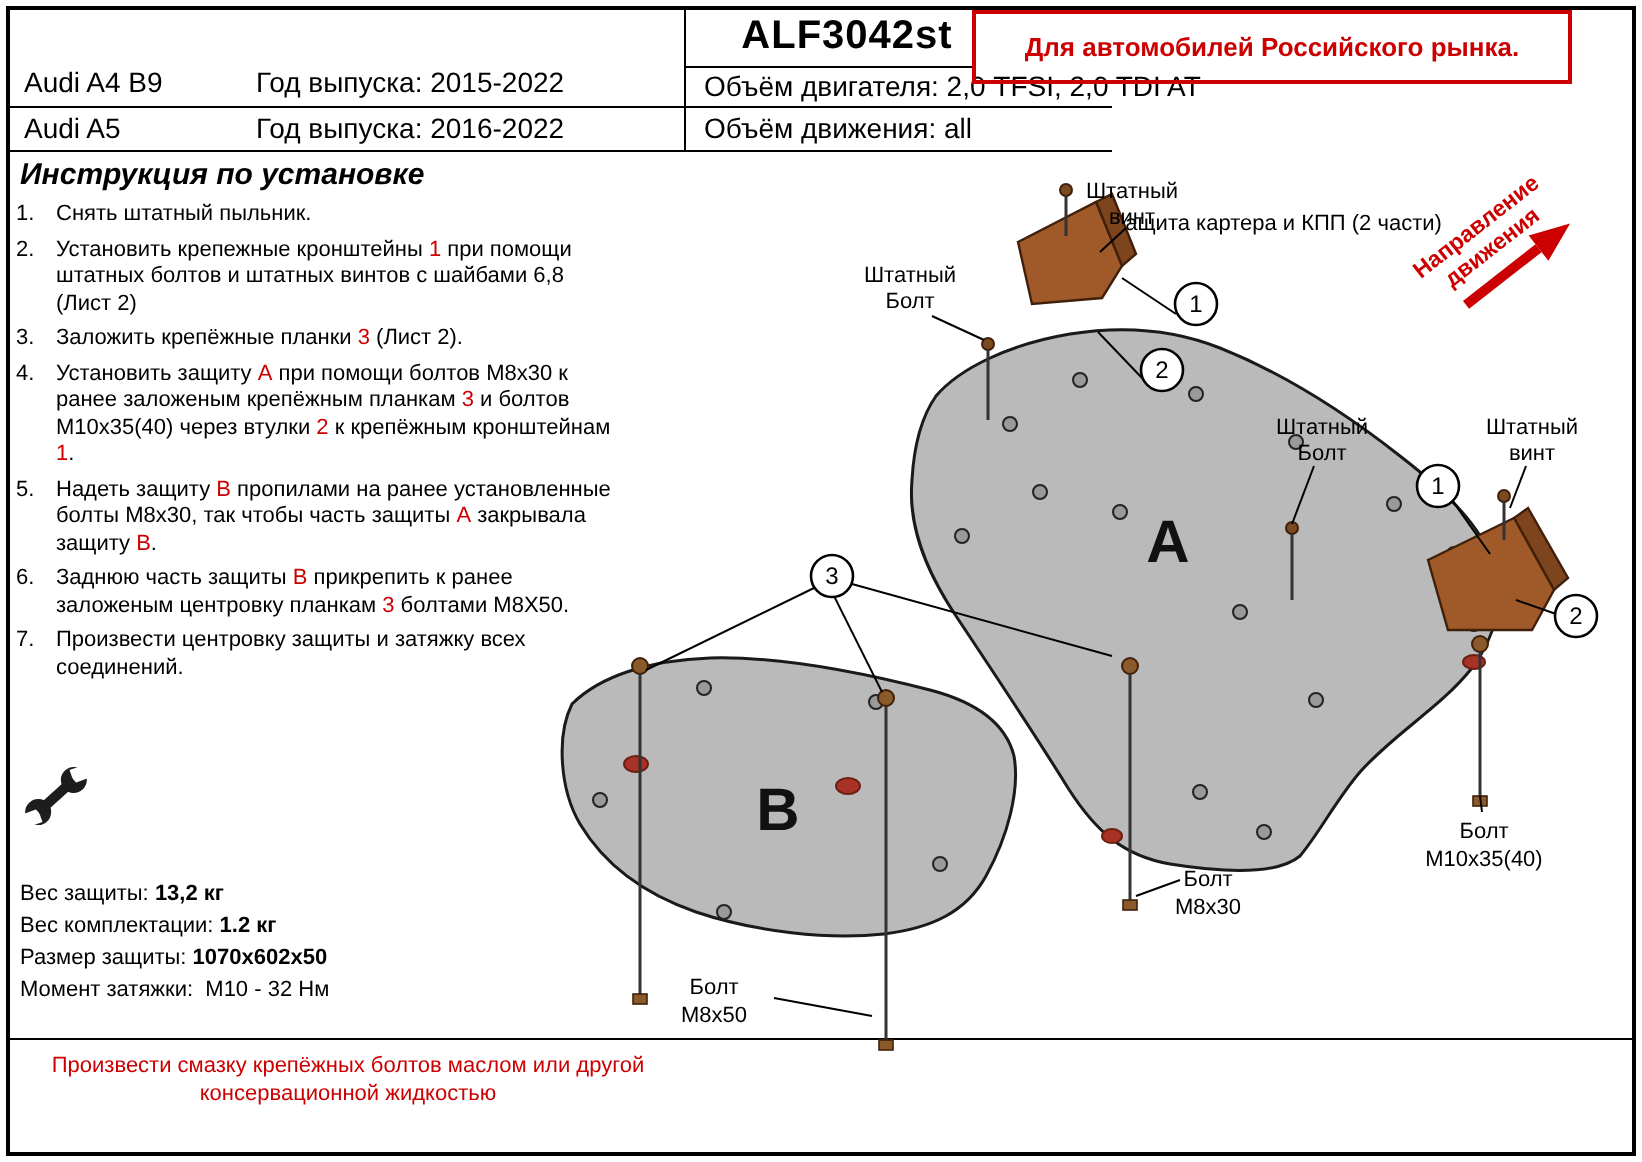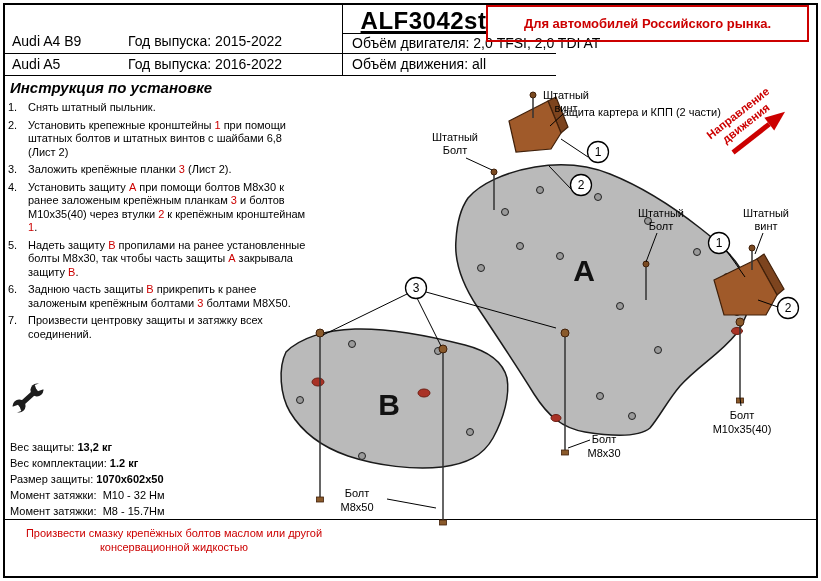--- a/index.html
+++ b/index.html
@@ -4,22 +4,22 @@
 <style>
   html,body{margin:0;padding:0;background:#e8e8e8;}
   .page{position:relative;width:821px;height:581px;background:#fff;color:#000;
         font-family:"Liberation Sans",sans-serif;overflow:hidden;}
   .frame{position:absolute;left:3px;top:3px;right:3px;bottom:3px;border:2px solid #000;pointer-events:none;}
   .abs{position:absolute;}
   .t11{font-size:14px;line-height:13px;}
   .hline{position:absolute;border-top:1px solid #000;height:0;}
   .vline{position:absolute;border-left:1px solid #000;width:0;}
   .title{position:absolute;left:344px;top:7px;width:159px;text-align:center;
-         font-size:24px;font-weight:bold;letter-spacing:0.5px;text-decoration:underline;}
-  .market-box{position:absolute;left:486px;top:5px;width:323px;height:37px;border:2px solid #c00;
+         font-size:20px;font-weight:bold;letter-spacing:0.5px;}
+  .market-box{position:absolute;left:486px;top:5px;width:300px;height:37px;border:2px solid #c00;
          box-sizing:border-box;display:flex;align-items:center;justify-content:center;}
   .market-box span{color:#c00;font-weight:bold;font-size:13px;}
   .subtitle{position:absolute;left:556px;top:62px;font-size:11px;margin-top:44px;}
   .instr-head{position:absolute;left:10px;top:79px;font-size:15px;font-weight:bold;font-style:italic;}
   .instr-list{position:absolute;left:8px;top:101px;width:304px;}
   .instr-item{display:flex;margin-bottom:4px;font-size:11px;line-height:13.5px;}
   .instr-num{width:20px;flex:0 0 20px;}
   .instr-text{flex:1;white-space:pre-wrap;}
   .rd{color:#c00;}
   .specs{position:absolute;left:10px;top:441px;font-size:11px;line-height:13px;}
@@ -83,21 +83,21 @@
       <div class="instr-item">
         <span class="instr-num">4.</span>
         <span class="instr-text"><span>Установить защиту </span><span class="rd">А</span><span> при помощи болтов М8х30 к ранее заложеным крепёжным планкам </span><span class="rd">3</span><span> и болтов М10х35(40) через втулки </span><span class="rd">2</span><span> к крепёжным кронштейнам </span><span class="rd">1</span><span>.</span></span>
       </div>
       <div class="instr-item">
         <span class="instr-num">5.</span>
         <span class="instr-text"><span>Надеть защиту </span><span class="rd">В</span><span> пропилами на ранее установленные  болты М8х30, так чтобы часть защиты </span><span class="rd">А</span><span> закрывала защиту </span><span class="rd">В</span><span>.</span></span>
       </div>
       <div class="instr-item">
         <span class="instr-num">6.</span>
-        <span class="instr-text"><span>Заднюю часть защиты </span><span class="rd">В</span><span> прикрепить к ранее заложеным крепёжным болтами </span><span class="rd">3</span><span> болтами М8Х50.</span></span>
+        <span class="instr-text"><span>Заднюю часть защиты </span><span class="rd">В</span><span> прикрепить к ранее заложеным центровку планкам </span><span class="rd">3</span><span> болтами М8Х50.</span></span>
       </div>
       <div class="instr-item">
         <span class="instr-num">7.</span>
         <span class="instr-text"><span>Произвести центровку защиты и затяжку всех соединений.</span></span>
       </div>
     </div>
 
   <div class="wrench">
     <svg width="40" height="40" viewBox="0 0 40 40">
       <g transform="rotate(-42 20 20)">
@@ -108,21 +108,20 @@
         <rect x="8" y="17.5" width="24" height="5" rx="1" fill="#1d1d1d"></rect>
       </g>
     </svg>
   </div>
 
   <div class="specs">
       <div class="spec-row"><span>Вес защиты: </span><span class="b">13,2 кг</span></div>
       <div class="spec-row"><span>Вес комплектации: </span><span class="b">1.2 кг</span></div>
       <div class="spec-row"><span>Размер защиты: </span><span class="b">1070х602х50</span></div>
       <div class="spec-row"><span>Момент затяжки:  </span><span>М10 - 32 Нм</span></div>
-      <div class="spec-row"><span>Момент затяжки:  </span><span>М8 - 15.7Нм</span></div>
     </div>
 
   <div class="hline" style="left:3px;top:519px;width:815px;"></div>
   <div class="foot-note">Произвести смазку крепёжных болтов маслом или другой консервационной жидкостью</div>
 
   <svg class="diagram" width="821" height="581" viewBox="0 0 821 581">
 
     <g>
       <path d="M 468 198 C 480 184 505 172 535 167 C 560 163 585 164 610 174
                C 640 186 672 206 700 228 C 722 245 740 262 747 282

